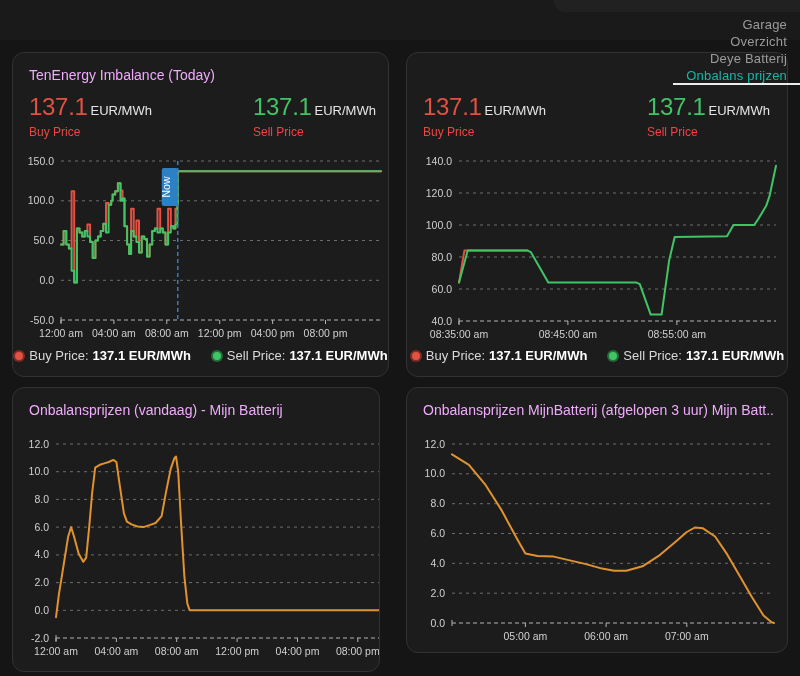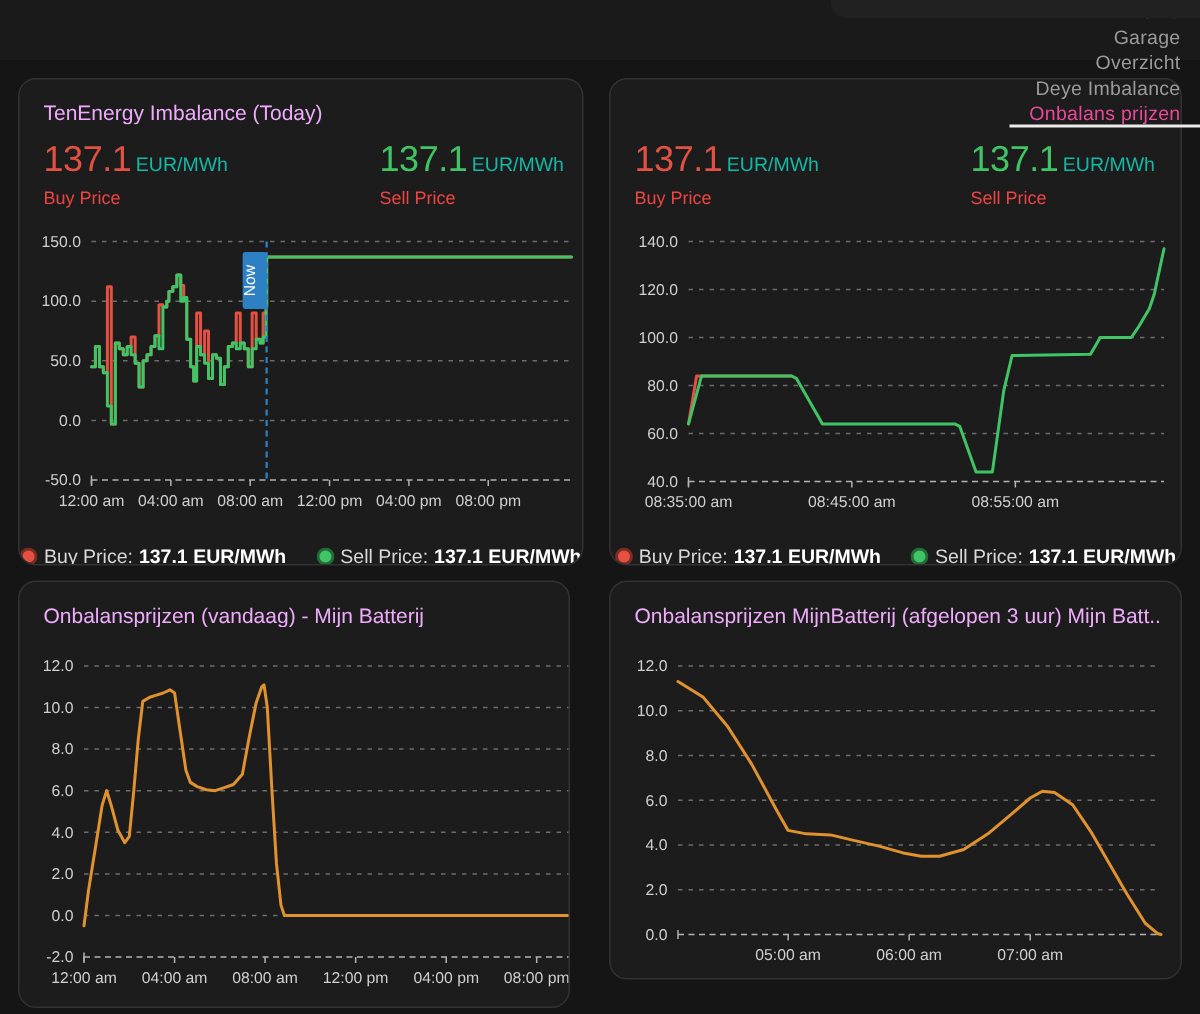--- a/index.html
+++ b/index.html
@@ -16,21 +16,21 @@
     position:absolute; left:0; top:0; right:0; height:40px;
     background:#1a1a1a;
     display:flex; align-items:flex-end; z-index:2;flex-direction:column;
   }
   .tab {
     padding:0 13px; display:flex; align-items:center;
     font-size:13px; font-weight:500; letter-spacing:.2px;
     color:#9b9b9b; cursor:pointer; border-bottom:2px solid transparent;
     white-space:nowrap;
   }
-  .tab.active { color:#ec4899; border-bottom-color:#ececec; }
+  .tab.active { color:#14b8a6; border-bottom-color:#ececec; }
   .strip {
     position:absolute; right:0; top:0; width:246px; height:12px;
     background:#212121; border-bottom-left-radius:10px; z-index:3;
   }
   
   .card {
     position:absolute; background:#1c1c1c;
     border:1px solid #323232; border-radius:12px;
     overflow:hidden;
   }
@@ -43,52 +43,52 @@
   .c2 { left:406px; top:52px;  width:382px; height:325px; }
   .c3 { left:12px;  top:387px; width:368px; height:285px; }
   .c4 { left:406px; top:387px; width:382px; height:266px; }
   
   .price { position:absolute; top:40px; }
   .price.buy  { left:16px; }
   .price.sell { left:240px; }
   .num { font-size:24px; font-weight:500; letter-spacing:-.3px; }
   .num.red   { color:#e25141; }
   .num.green { color:#41c465; }
-  .unit { font-size:13px; color:#14b8a6; margin-left:3px; }
+  .unit { font-size:13px; color:#e5e5e5; margin-left:3px; }
   .plabel { font-size:12px; color:#ef4444; margin-top:4px; }
   
   svg.chart { position:absolute; left:3px; display:block; }
   .c1 svg.chart, .c2 svg.chart { top:96px; }
   .c3 svg.chart, .c4 svg.chart { top:48px; }
   svg.chart text { font-family:inherit; }
   svg .grid { stroke:#7b7b7b; stroke-width:1; stroke-dasharray:3 4; opacity:.85; }
   svg .axis { stroke:#b3b3b3; stroke-width:1; stroke-dasharray:4 3; }
   svg .axistick { stroke:#b3b3b3; stroke-width:1; }
   svg .tick { fill:#d0d0d0; font-size:10.5px; }
   
   .legend {
-    position:absolute; left:0; right:0; top:310px;
+    position:absolute; left:0; right:0; top:295px;
     display:flex; justify-content:center; gap:20px;
     font-size:13px; color:#d9d9d9; align-items:flex-start;
   }
   .litem { display:flex; align-items:center; gap:4px; cursor:pointer; white-space:nowrap; }
   .litem b { color:#fff; }
   .dot {
     display:inline-block; width:12px; height:12px; border-radius:50%;
     border:2px solid rgba(0,0,0,.45); background:#888;
   }
 </style>
 </head>
 <body>
 
 <nav class="topbar">
   <div class="tab">Home</div>
   <div class="tab">Garage</div>
   <div class="tab">Overzicht</div>
-  <div class="tab">Deye Imbalance</div>
+  <div class="tab">Deye Batterij</div>
   <div class="tab active">Onbalans prijzen</div>
 </nav>
 <div class="strip"></div>
 
 <section class="card c1">
   <h2>TenEnergy Imbalance (Today)</h2>
   <div class="price buy">
     <div><span class="num red">137.1</span><span class="unit">EUR/MWh</span></div>
     <div class="plabel">Buy Price</div>
   </div>

